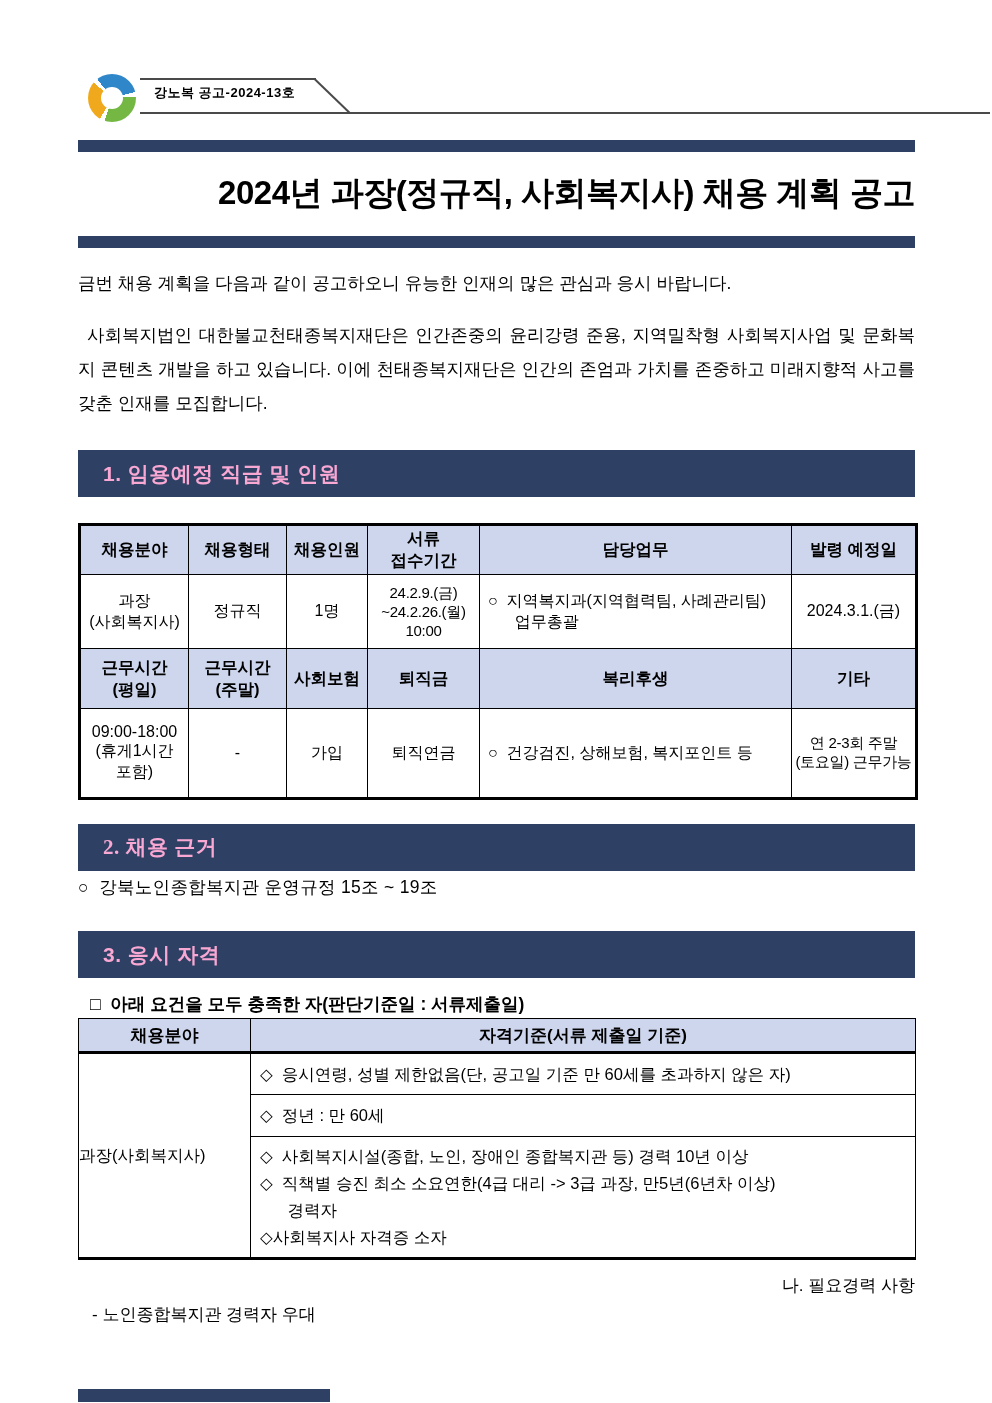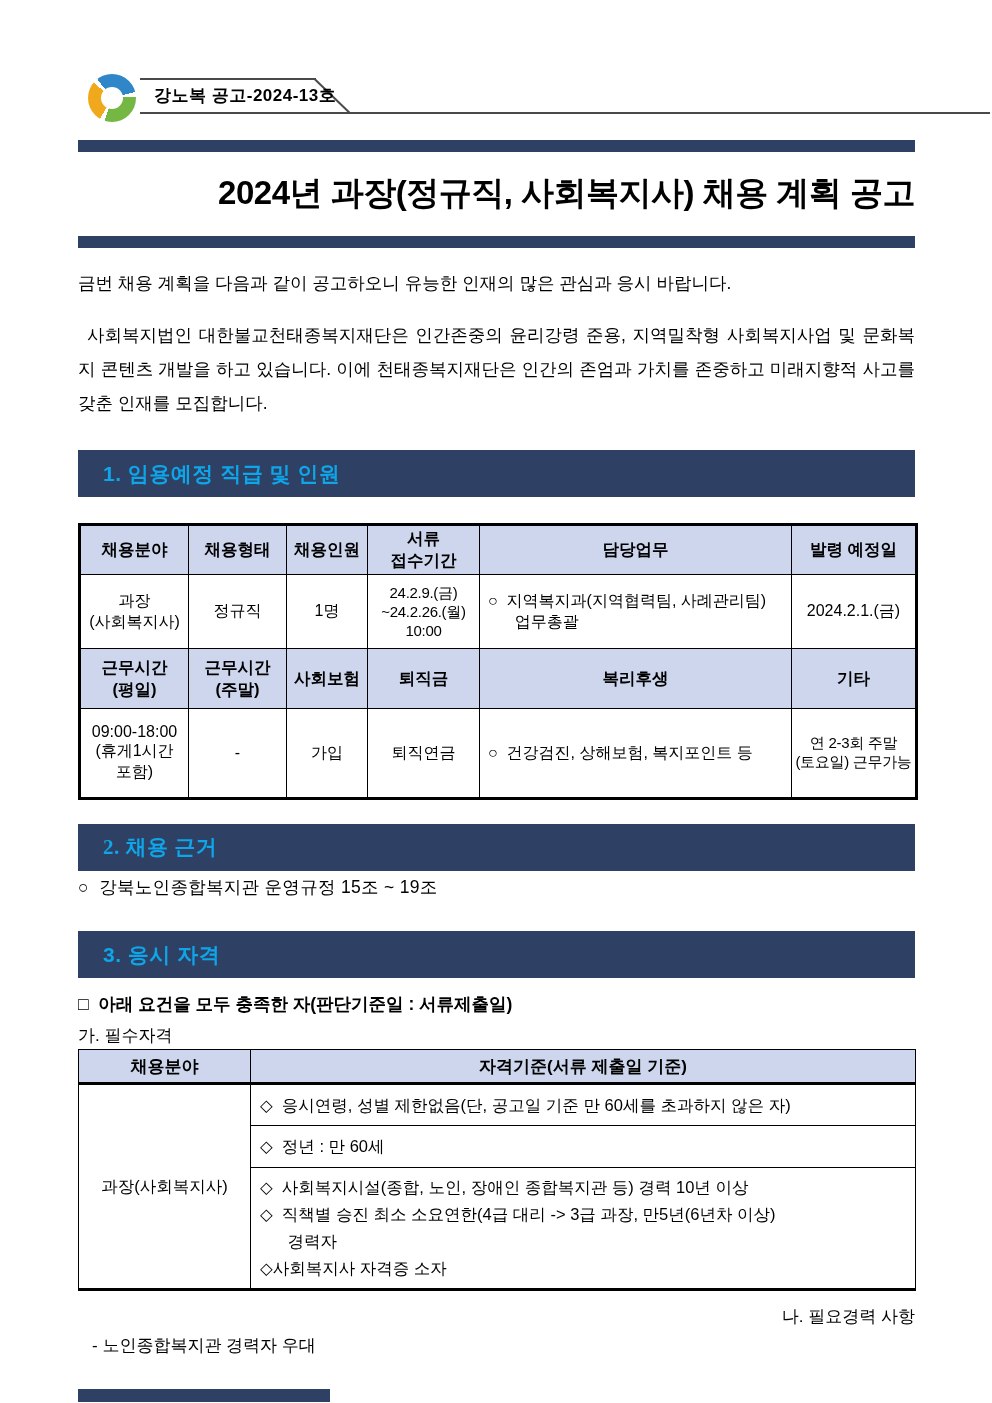--- a/index.html
+++ b/index.html
@@ -9,54 +9,54 @@
   .content { position:relative; width:837px; margin-left:78px; }
 
   
   .banner { position:absolute; top:72px; left:88px; width:904px; height:60px; }
   .logo { position:absolute; left:0; top:2px; width:48px; height:48px; border-radius:50%;
           background:conic-gradient(from 210deg,#f0a91c 0deg 100deg,#ffffff 100deg 112deg,#2f86c8 112deg 225deg,#ffffff 225deg 237deg,#74b843 237deg 348deg,#ffffff 348deg 360deg); }
   .logo::after { content:""; position:absolute; left:13px; top:13px; width:22px; height:22px; border-radius:50%; background:#fff; }
   .tab-top  { position:absolute; left:52px; top:6px;  width:176px; border-top:2px solid #4a4a4a; }
   .tab-diag { position:absolute; left:227px; top:6px; width:49px;  border-top:2px solid #4a4a4a; transform:rotate(44deg); transform-origin:left top; }
   .tab-bottom { position:absolute; left:52px; top:40px; width:850px; border-top:2px solid #4a4a4a; }
-  .doc-number { position:absolute; left:66px; top:12px; font-size:17px; font-weight:bold; letter-spacing:0.5px; }
+  .doc-number { position:absolute; left:66px; top:12px; font-size:13px; font-weight:bold; letter-spacing:0.5px; }
 
   
   .title-block { padding-top:140px; }
   .title-bar { height:12px; background:var(--navy,#2e4164); }
   .doc-title { text-align:right; font-size:33px; font-weight:bold; padding:19px 0 20px 0; letter-spacing:-0.5px; }
 
   
   .intro { margin-top:18px; font-size:17.5px; line-height:34px; text-align:justify; word-break:break-all; }
   .intro.p1 { text-indent:9px; }
 
   
-  .sec-heading { height:47px; line-height:47px; background:var(--navy,#2e4164); color:#0ea5e9; font-size:21px; font-weight:bold; padding-left:25px; letter-spacing:0.5px; }
+  .sec-heading { height:47px; line-height:47px; background:var(--navy,#2e4164); color:#f9a8d4; font-size:21px; font-weight:bold; padding-left:25px; letter-spacing:0.5px; }
 
   
   table { border-collapse:collapse; table-layout:fixed; width:837px; }
   .t1 { margin-top:26px; border:3px solid #000; }
   .t1 td { border:1.5px solid #000; text-align:center; vertical-align:middle; font-size:16px; padding:2px; }
   .t1 td.hd { background:var(--table_header_bg,#cdd6ec); font-weight:bold; font-size:16.5px; }
   .t1 td.left { text-align:left; padding-left:8px; }
   .t1 td.tight { font-size:15px; padding:1px; letter-spacing:-0.3px; }
   .t1 tr.rh1 { height:50px; } .t1 tr.rd1 { height:74px; } .t1 tr.rh2 { height:60px; } .t1 tr.rd2 { height:90px; }
   .pre { white-space:pre-wrap; }
 
   .sec2-items { margin-top:4px; font-size:17.5px; }
   .sec2-items .item { margin-bottom:14px; letter-spacing:0.3px; }
 
-  .note { margin-top:14px; font-size:17.5px; font-weight:bold; }
+  .note { margin-top:14px; font-size:17.5px; font-weight:bold;margin-left:12px; }
   .sub-label { margin-top:8px; font-size:17px; }
 
   .t2 { margin-top:2px; border:1.5px solid #000; border-bottom:3.5px solid #000; }
   .t2 td { border:1px solid #000; vertical-align:middle; font-size:16.5px; }
   .t2 tr.hdr td { background:var(--table_header_bg,#cdd6ec); font-weight:bold; text-align:center; height:34px; border-bottom:3px solid #000; font-size:17px; }
-  .t2 td.pos { text-align:center; }
+  .t2 td.pos { }
   .t2 td.crit { text-align:left; padding:5px 4px 5px 9px; line-height:27px; }
   .t2 tr.c1 { height:42px; } .t2 tr.c2 { height:42px; } .t2 tr.c3 { height:122px; }
 
   .label-b { margin-top:14px; font-size:17px;text-align:right; }
   .item-b { margin-top:6px; padding-left:14px; font-size:17px; }
 
   .cut-band { position:absolute; left:78px; bottom:1px; width:252px; height:13px; background:var(--navy,#2e4164); }
 </style>
 </head>
 <body>
@@ -106,21 +106,21 @@
       <tr class="rd1">
         <td class="pre">과장
 (사회복지사)</td>
         <td class="pre">정규직</td>
         <td class="pre">1명</td>
         <td class="pre tight">24.2.9.(금)
 ~24.2.26.(월)
 10:00</td>
         <td class="pre left">○  지역복지과(지역협력팀, 사례관리팀)
       업무총괄</td>
-        <td class="pre">2024.2.1.(금)</td>
+        <td class="pre">2024.3.1.(금)</td>
       </tr>
       <tr class="rh2">
         <td class="hd pre">근무시간
 (평일)</td>
         <td class="hd pre">근무시간
 (주말)</td>
         <td class="hd pre">사회보험</td>
         <td class="hd pre">퇴직금</td>
         <td class="hd pre">복리후생</td>
         <td class="hd pre">기타</td>
@@ -139,21 +139,20 @@
     </tbody>
       </table>
 
     <div class="sec-heading" style="margin-top:24px;font-family:Liberation Serif, serif;">2. 채용 근거</div>
     <div class="sec2-items">
       <div class="item pre">○  강북노인종합복지관 운영규정 15조 ~ 19조</div>
     </div>
 
     <div class="sec-heading" style="margin-top:32px;">3. 응시 자격</div>
     <div class="note pre">□  아래 요건을 모두 충족한 자(판단기준일 : 서류제출일)</div>
-    <div class="sub-label">가. 필수자격</div>
 
     <table class="t2">
       <colgroup>
         <col style="width:172px">
           <col style="width:665px">
       </colgroup>
       <tbody>
           <tr class="hdr">
         <td>채용분야</td>
         <td>자격기준(서류 제출일 기준)</td>

